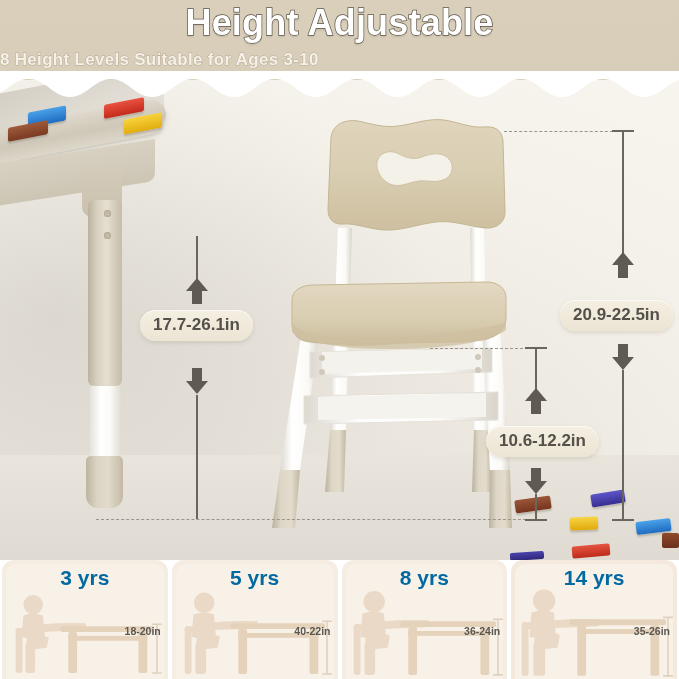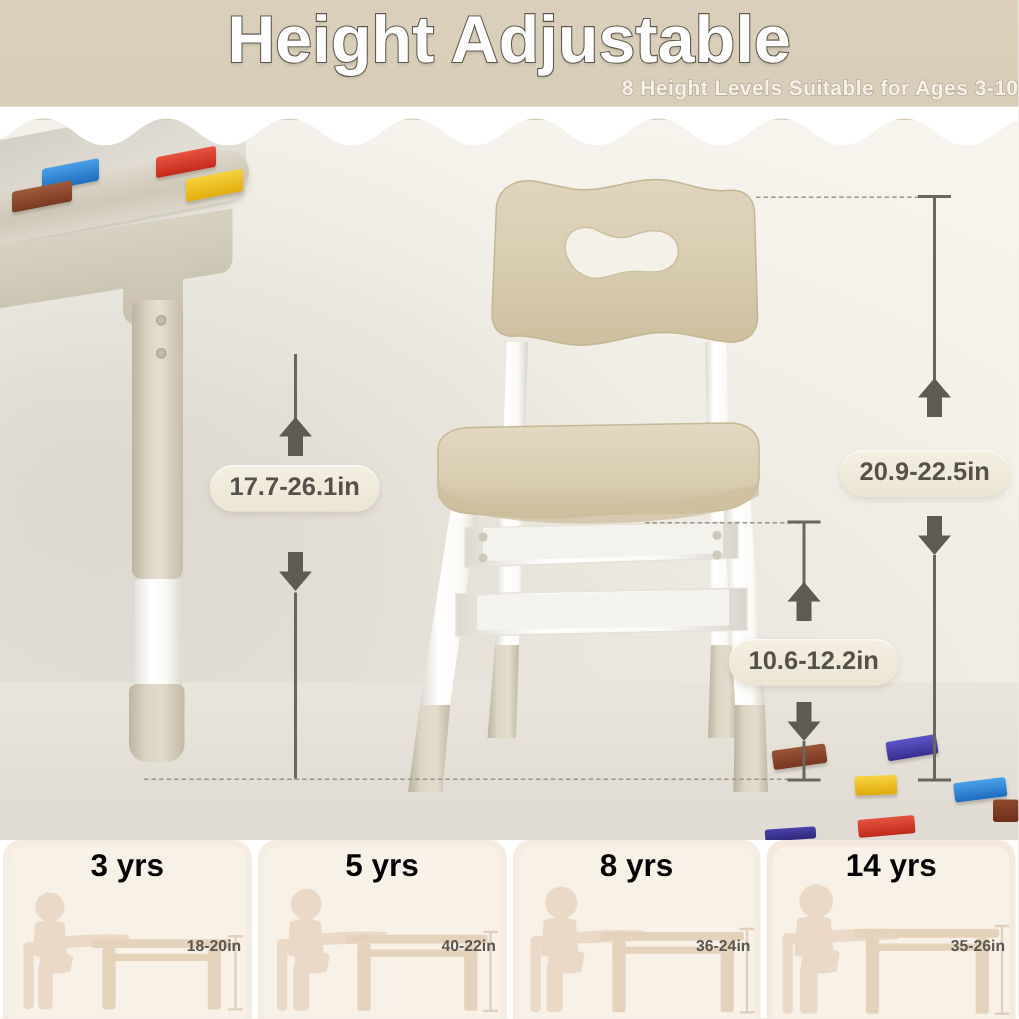--- a/index.html
+++ b/index.html
@@ -36,30 +36,30 @@
     position: absolute; left: 0; top: 0; width: 679px; height: 80px;
     background: linear-gradient(#d9cfbb, #d7cdb8);
     z-index: 30;
   }
   .scallop {
     position: absolute; left: -4px; bottom: -17px; width: 690px; height: 26px;
     z-index: 31;
   }
   .title {
     position: absolute; top: 2px; width: 679px; text-align: center;
-    font-size: 44px; font-weight: 700; letter-spacing: .2px;
+    font-size: 36px; font-weight: 700; letter-spacing: .2px;
     color: #ffffff;
     -webkit-text-stroke: 1.4px #5e564a;
     paint-order: stroke fill;
     text-shadow: 0 2px 2px rgba(90,82,70,.18);
     z-index: 33;
   }
   .subtitle {
-    position: absolute; top: 50px; width: 679px; text-align: right;
-    font-size: 14px; font-weight: 700; letter-spacing: .3px;
+    position: absolute; top: 50px; width: 679px; text-align: left;
+    font-size: 17px; font-weight: 700; letter-spacing: .3px;
     color: #f6f1e8;
     -webkit-text-stroke: .9px #b5a992;
     paint-order: stroke fill;
     z-index: 33;
   }
 
   
   .tbl-top {
     position: absolute; left: -86px; top: 86px; width: 250px; height: 72px;
     background: linear-gradient(165deg, #cfcac0, #e0dcd3 55%, #e7e3da);
@@ -149,21 +149,21 @@
     overflow: hidden;
   }
   .card-inner {
     position: absolute; left: 4px; top: 4px; right: 4px; bottom: 0;
     background: #f8f1e7;
     border-radius: 10px 10px 0 0;
   }
   .card.highlight { background: #f4e9dc; }
   .card-title {
     position: absolute; top: 6px; width: 100%; text-align: center;
-    font-size: 21px; font-weight: 700; color: #000000; z-index: 3;
+    font-size: 21px; font-weight: 700; color: #0369a1; z-index: 3;
   }
   .card-svg { position: absolute; left: 0; top: 24px; width: 100%; height: 95px; z-index: 2; }
   .card-dim {
     position: absolute; right: 7px; bottom: 42px;
     font-size: 10.5px; font-weight: 700; color: #5a5650; z-index: 4;
   }
 
   
   .blk { position: absolute; border-radius: 2px; }
 </style>

